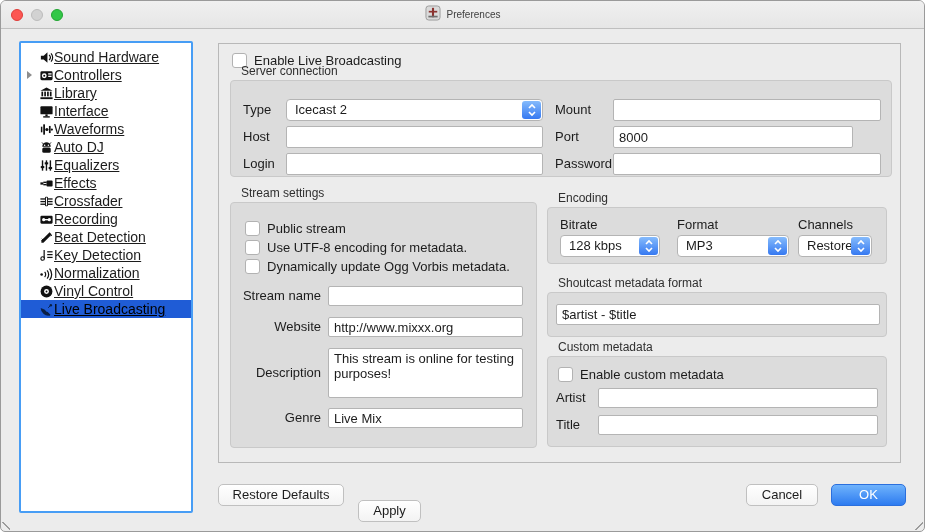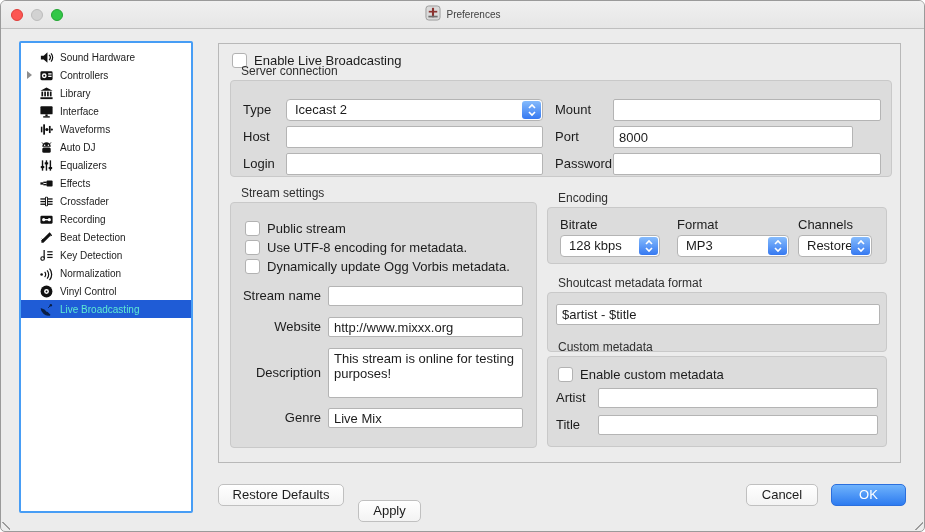--- a/index.html
+++ b/index.html
@@ -20,23 +20,23 @@
   .title-text{color:#404040;font-size:10px;}
   
   .sidebar{position:absolute;left:18px;top:40px;width:174px;height:472px;box-sizing:border-box;
     background:#fff;border:2px solid #479df5;border-radius:2px;padding-top:5px;overflow:hidden;}
   .row{height:18px;display:flex;align-items:center;cursor:default;}
   .disc{width:17px;display:flex;justify-content:center;align-items:center;flex:0 0 17px;}
   .tri{width:0;height:0;border-left:5px solid #8e8e8e;border-top:4px solid transparent;
     border-bottom:4px solid transparent;}
   .s-icon{width:16px;height:16px;flex:0 0 16px;display:flex;align-items:center;justify-content:center;}
   .s-icon svg{display:block;}
-  .s-label{margin-left:6px;white-space:nowrap;font-size:10px;}
+  .s-label{white-space:nowrap;font-size:14px;text-decoration:underline;}
   .row.selected{background:#1f5cd6;}
-  .row.selected .s-label{color:#5eead4;}
+  .row.selected .s-label{color:#000000;}
   
   .frame{position:absolute;left:217px;top:42px;width:683px;height:420px;box-sizing:border-box;
     border:1px solid #b8b8b8;}
   .cb{width:15px;height:15px;box-sizing:border-box;background:#fff;border:1px solid #b2b2b2;
     border-radius:3px;flex:0 0 15px;}
   .cb-row{position:absolute;display:flex;align-items:center;gap:7px;}
   .group{position:absolute;background:#dcdcdc;border:1px solid #c9c9c9;border-radius:4px;box-sizing:border-box;}
   .group-title{position:absolute;top:-17px;left:10px;font-size:12px;color:#2f2f2f;white-space:nowrap;}
   .flabel{position:absolute;line-height:22px;white-space:nowrap;}
   .flabel.sm{line-height:20px;}
@@ -345,21 +345,21 @@
       <div class="select" style="left:250px;top:27px;width:74px;">
         <span class="txt">Restore</span>
         <span class="stepper">
             <svg width="10" height="14" viewBox="0 0 10 14">
               <path d="M2 5l3-3 3 3M2 9l3 3 3-3" stroke="#fff" stroke-width="1.6" fill="none"></path>
             </svg>
           </span>
       </div>
     </div>
 
-    <div class="group" style="left:328px;top:248px;width:340px;height:60px;">
+    <div class="group" style="left:328px;top:248px;width:340px;height:45px;">
       <span class="group-title">Shoutcast metadata format</span>
       <input class="tf" style="left: 8px; top: 11px; width: 324px; height: 21px;" value="$artist - $title">
     </div>
 
     <div class="group" style="left:328px;top:312px;width:340px;height:91px;">
       <span class="group-title">Custom metadata</span>
       <div class="cb-row" style="left:10px;top:10px;">
         <span class="cb"></span>
         <span>Enable custom metadata</span>
       </div>

